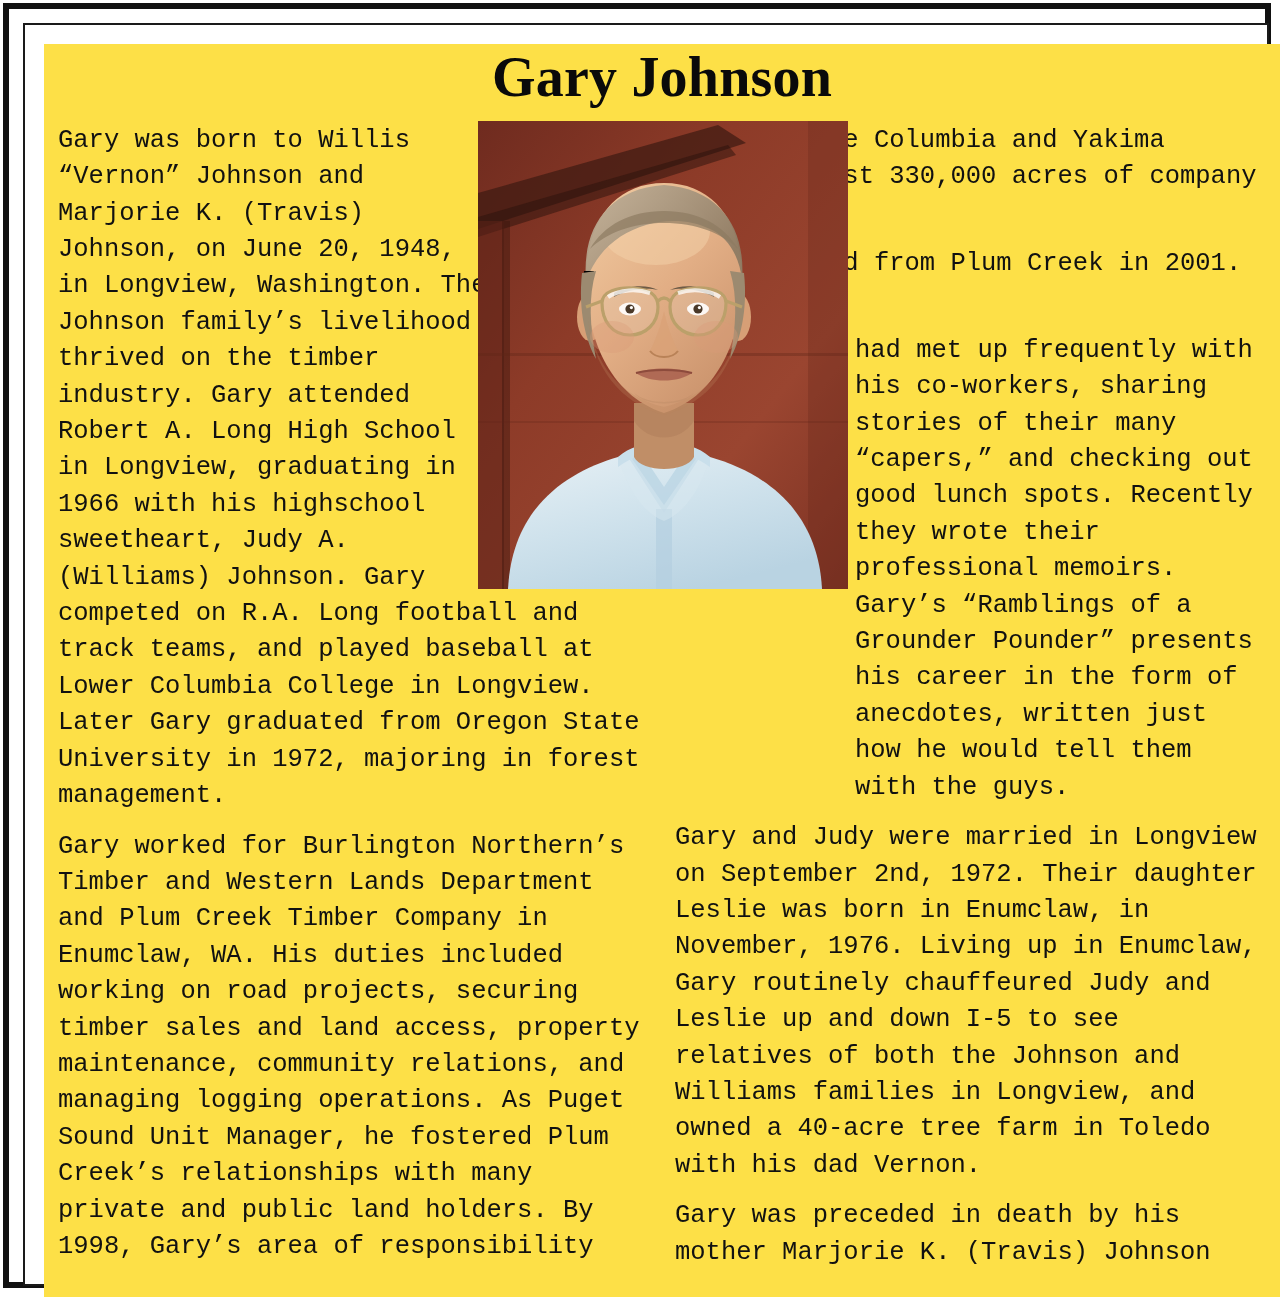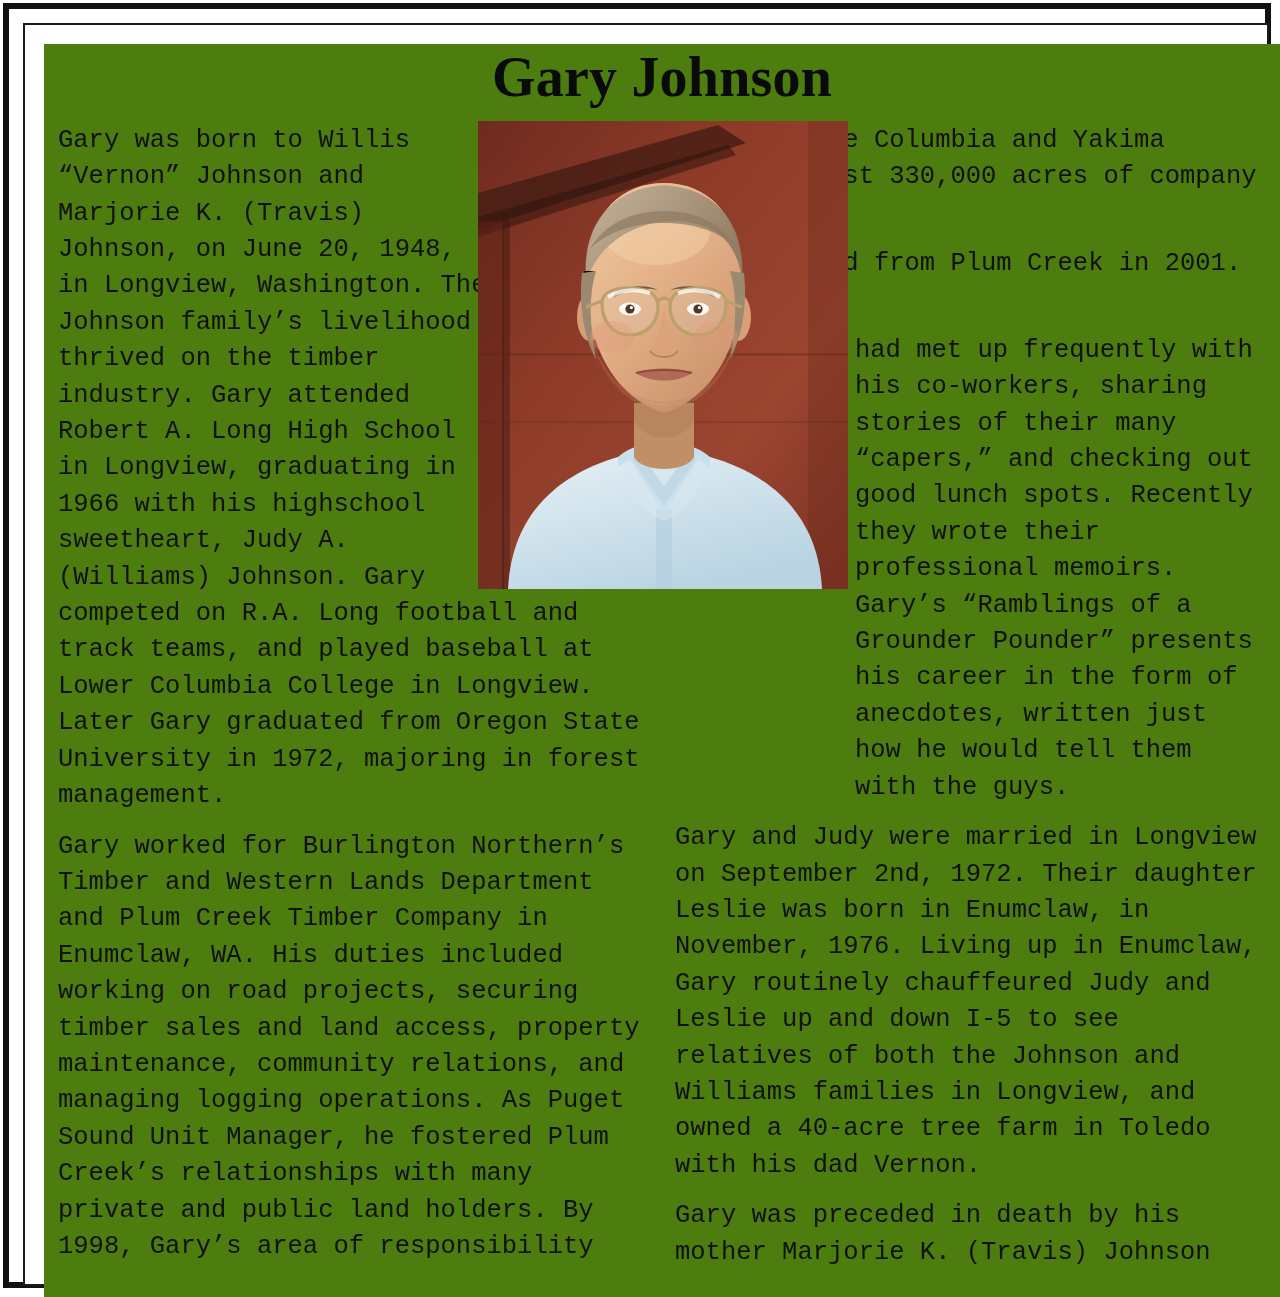--- a/index.html
+++ b/index.html
@@ -36,21 +36,21 @@
     box-sizing: border-box;
     background: #ffffff;
   }
 
   .page {
     position: absolute;
     left: 19px;
     top: 19px;
     width: 1236px;
     height: 1253px;
-    background: #4d7c0f;
+    background: #fde047;
     box-sizing: border-box;
     overflow: hidden;
   }
 
   
   .title {
     text-align: center;
     font-size: 56px;
     font-weight: bold;
     line-height: 1.05;

